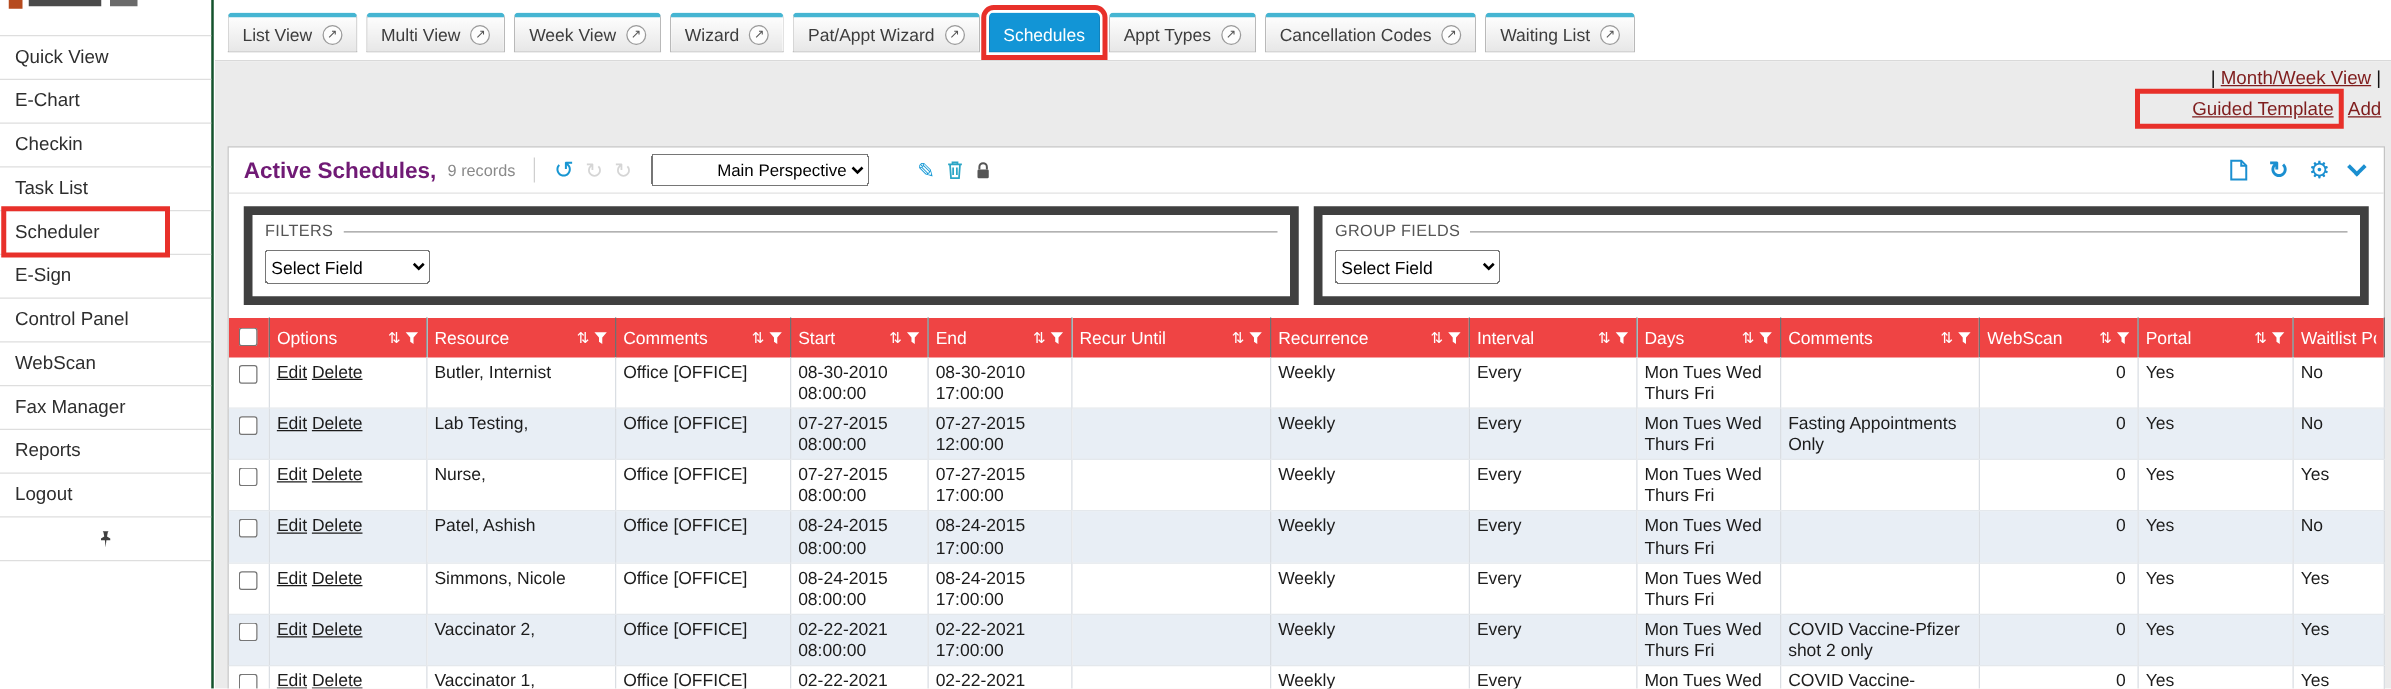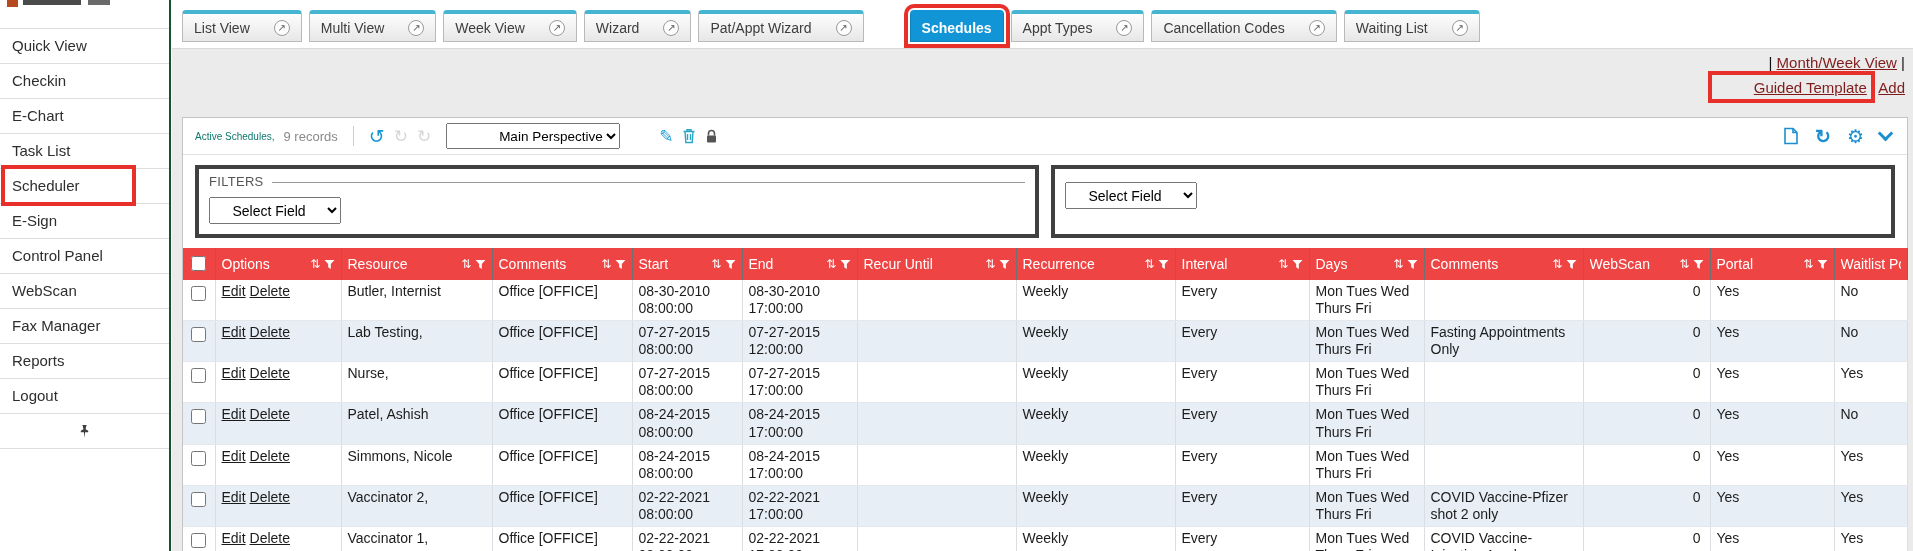--- a/index.html
+++ b/index.html
@@ -16,60 +16,60 @@
   .logo-frag-bar { position:absolute; left:23px; top:-3px; width:58px; height:8px; background:#4a4a4a; }
   .logo-frag-bar2 { position:absolute; left:88px; top:-3px; width:22px; height:8px; background:#6a6a6a; }
   .sidebar-item { position:relative; height:35px; line-height:34px; padding-left:12px; border-bottom:1px solid #dedede; font-size:15px; color:#2e2e2e; cursor:pointer; }
   .pin-item { display:flex; align-items:center; justify-content:center; padding-left:0; }
   .sidebar-redbox { position:absolute; left:1px; top:-4px; width:135px; height:41px; border:4px solid #e8302a; pointer-events:none; z-index:6; }
 
   
   .main { position:absolute; left:172px; top:0; right:0; height:100%; }
   .tabbar { height:49px; background:#fff; border-bottom:1px solid #d9d9d9; display:flex; align-items:flex-end; padding:0 0 6px 10px; }
   .tabs { display:flex; gap:7px; align-items:flex-end; }
-  .tab { height:32px; display:flex; align-items:center; gap:24px; padding:0 11px;
+  .tab { height:32px; display:flex; align-items:center; gap:8px; padding:0 11px;
          background:linear-gradient(#fdfdfd,#e7e7e7); border:1px solid #b9b9b9; border-top:4px solid #45b5d2;
          border-radius:4px 4px 0 0; font-size:14px; color:#3d3d3d; cursor:pointer; white-space:nowrap; }
-  .tab.active { background:#1295d6; border-color:#1282bb; border-top-color:#1295d6; color:#fff; font-weight:bold;
-                outline:4px solid #e8302a; outline-offset:2px;margin-left:39px; }
+  .tab.active { background:#1295d6; border-color:#1282bb; border-top-color:#1295d6; color:#fff; font-weight:normal;
+                outline:4px solid #e8302a; outline-offset:2px; }
   .popout { width:16px; height:16px; border:1px solid #9a9a9a; border-radius:50%; background:#fdfdfd; color:#555;
             font-size:10px; line-height:14px; text-align:center; display:inline-block; }
 
   .content { position:absolute; left:0; top:49px; right:0; bottom:0; background:#ebebeb; overflow:hidden; }
 
   
   .top-links { position:absolute; top:5px; right:8px; text-align:right; font-size:15px; color:#111; z-index:4; }
   .top-links .line2 { margin-top:8px; }
   .gt-wrap { position:relative; display:inline-block; }
   .gt-box { position:absolute; left:-46px; right:-8px; top:-8px; bottom:-7px; border:4px solid #e8302a; pointer-events:none; }
 
   
   .panel { position:absolute; left:10px; top:68px; width:1726px; height:540px; background:#fff; border:1px solid #c4c4c4; }
 
   .toolbar { display:flex; align-items:center; height:37px; padding:0 12px; border-bottom:1px solid #e2e2e2; gap:9px; }
-  .tb-title { font-weight:normal; font-size:10px; color:#0f766e; }
+  .tb-title { font-weight:bold; font-size:18px; color:#701a75; }
   .tb-records { font-size:13px; color:#8a8a8a; }
   .tb-div { width:1px; height:20px; background:#cfcfcf; margin:0 6px; }
   .icon-btn { border:none; background:none; padding:0; cursor:pointer; display:inline-flex; align-items:center; line-height:1; }
   .glyph-blue { color:#1796d2; font-size:19px; }
   .glyph-dim { color:#8a8a8a; opacity:.35; font-size:17px; }
   .tb-select { height:26px; font-size:13.5px; margin-left:6px; font-family:"Liberation Sans",sans-serif;padding-left:48px; }
   .pencil { color:#1a9bd7; font-size:17px; margin-left:30px; }
   .tb-spacer { flex:1; }
   .right-icons { display:flex; align-items:center; gap:16px; padding-right:4px; }
   .chev { width:11px; height:11px; border-right:3px solid #1b8fd0; border-bottom:3px solid #1b8fd0; transform:rotate(45deg); margin-top:-6px; display:inline-block; }
   .glyph-refresh { color:#1b8fd0; font-size:19px; font-weight:bold; }
   .glyph-gear { color:#1b8fd0; font-size:19px; }
 
   
   .filters-row { display:flex; gap:12px; padding:10px 12px 8px 12px; }
-  .filter-box { flex:1; border:4px solid #404040; background:#fff; padding:5px 10px 10px 10px; }
+  .filter-box { flex:1; border:7px solid #404040; background:#fff; padding:5px 10px 10px 10px; }
   .fb-head { display:flex; align-items:center; gap:8px; font-size:13px; color:#555; letter-spacing:.3px; }
   .fb-line { flex:1; border-top:1px solid #999; position:relative; top:1px; }
-  .fb-select { margin-top:8px; height:27px; min-width:132px; font-size:14px; font-family:"Liberation Sans",sans-serif;text-align:center; }
+  .fb-select { margin-top:8px; height:27px; min-width:132px; font-size:14px; font-family:"Liberation Sans",sans-serif; }
 
   
   table.grid { border-collapse:collapse; table-layout:fixed; width:1724px; margin:2px 0 0 0; }
   .grid th { background:#ef4444; color:#fff; font-weight:normal; font-size:14px; text-align:left;
              padding:5px 6px; border-right:1px solid #6f7072; height:32px; overflow:hidden;margin-left:48px; }
   .th-inner { display:flex; align-items:center; gap:4px; white-space:nowrap; overflow:hidden; }
   .th-label { flex:0 0 auto; }
   .th-icons { margin-left:auto; flex:0 0 auto; display:inline-flex; align-items:center; gap:3px; }
   .sorticon { font-size:12px; color:#fff; cursor:pointer; }
   .funnel { cursor:pointer; }
@@ -87,22 +87,22 @@
 <div class="page">
 
   <aside class="sidebar">
     <div class="logo-strip">
       <span class="logo-frag-sq"></span>
       <span class="logo-frag-bar"></span>
       <span class="logo-frag-bar2"></span>
     </div>
     <nav id="sidebar-items">
         <div class="sidebar-item"><span class="sidebar-label">Quick View</span></div>
+        <div class="sidebar-item"><span class="sidebar-label">E-Chart</span></div>
         <div class="sidebar-item"><span class="sidebar-label">Checkin</span></div>
-        <div class="sidebar-item"><span class="sidebar-label">E-Chart</span></div>
         <div class="sidebar-item"><span class="sidebar-label">Task List</span></div>
         <div class="sidebar-item"><span class="sidebar-label">Scheduler</span><span class="sidebar-redbox"></span></div>
         <div class="sidebar-item"><span class="sidebar-label">E-Sign</span></div>
         <div class="sidebar-item"><span class="sidebar-label">Control Panel</span></div>
         <div class="sidebar-item"><span class="sidebar-label">WebScan</span></div>
         <div class="sidebar-item"><span class="sidebar-label">Fax Manager</span></div>
         <div class="sidebar-item"><span class="sidebar-label">Reports</span></div>
         <div class="sidebar-item"><span class="sidebar-label">Logout</span></div>
       </nav>
     <div class="sidebar-item pin-item">
@@ -228,20 +228,24 @@
           <div class="filter-box">
             <div class="fb-head">
               <span>FILTERS</span>
               <span class="fb-line"></span>
             </div>
             <select class="fb-select">
               <option>Select Field</option>
             </select>
           </div>
           <div class="filter-box">
+            <div class="fb-head">
+              <span>GROUP FIELDS</span>
+              <span class="fb-line"></span>
+            </div>
             <select class="fb-select">
               <option>Select Field</option>
             </select>
           </div>
         </div>
 
         <table class="grid">
           <colgroup>
             <col style="width:32px">
               <col style="width:126px">

